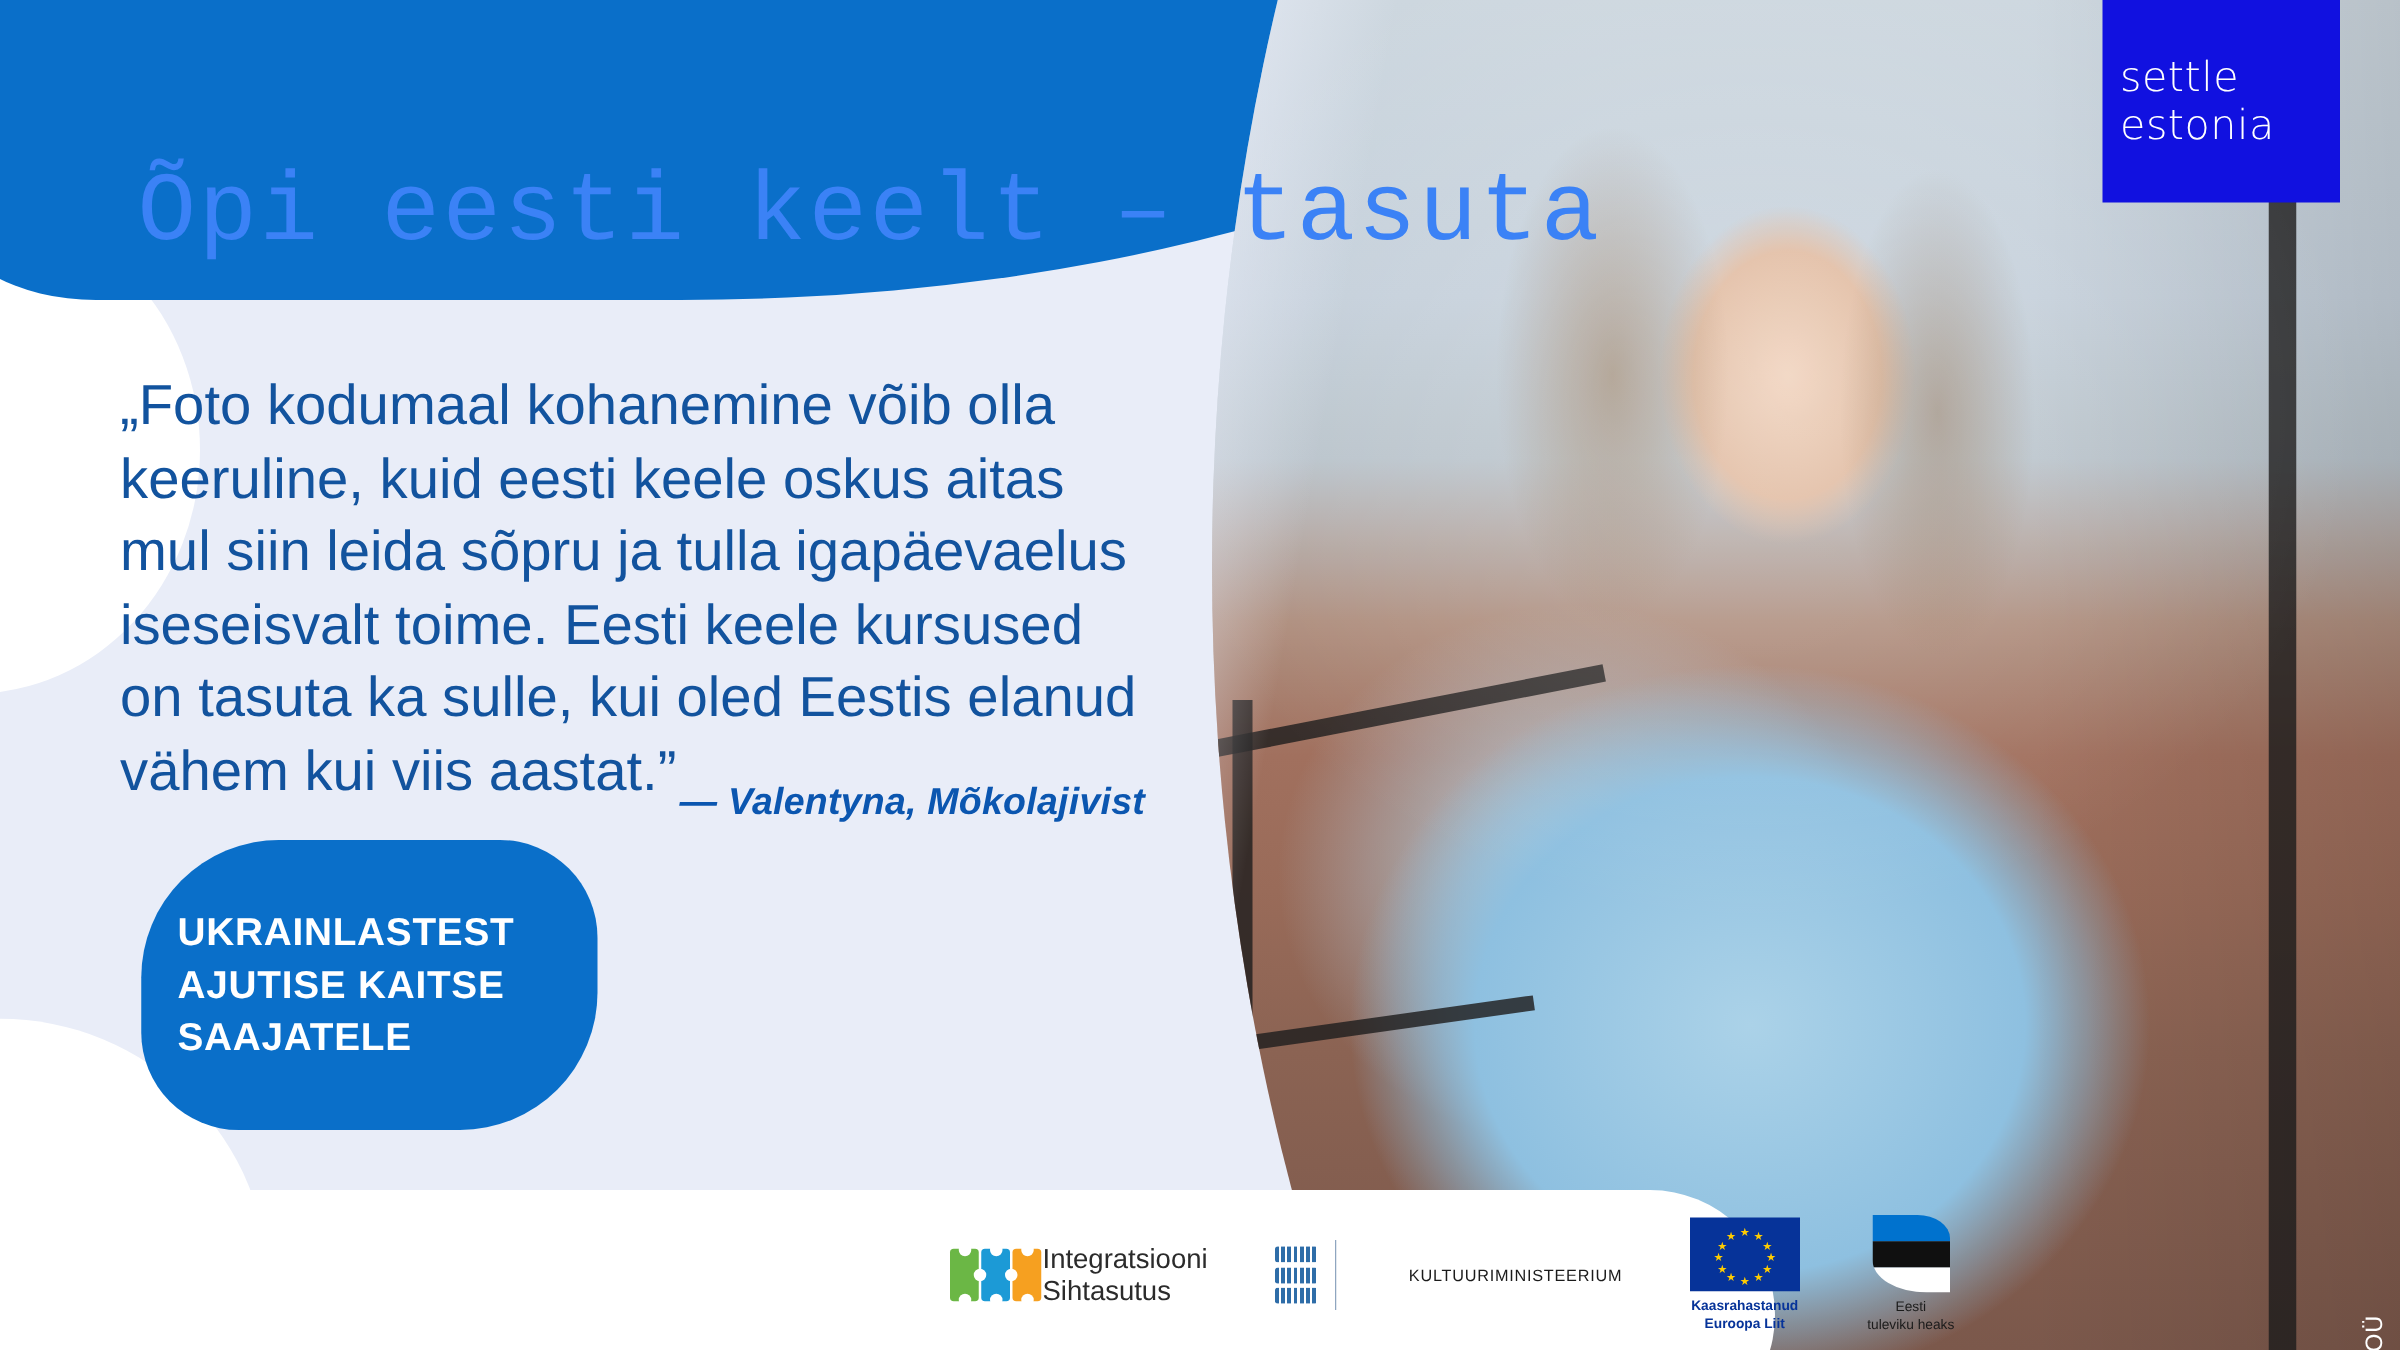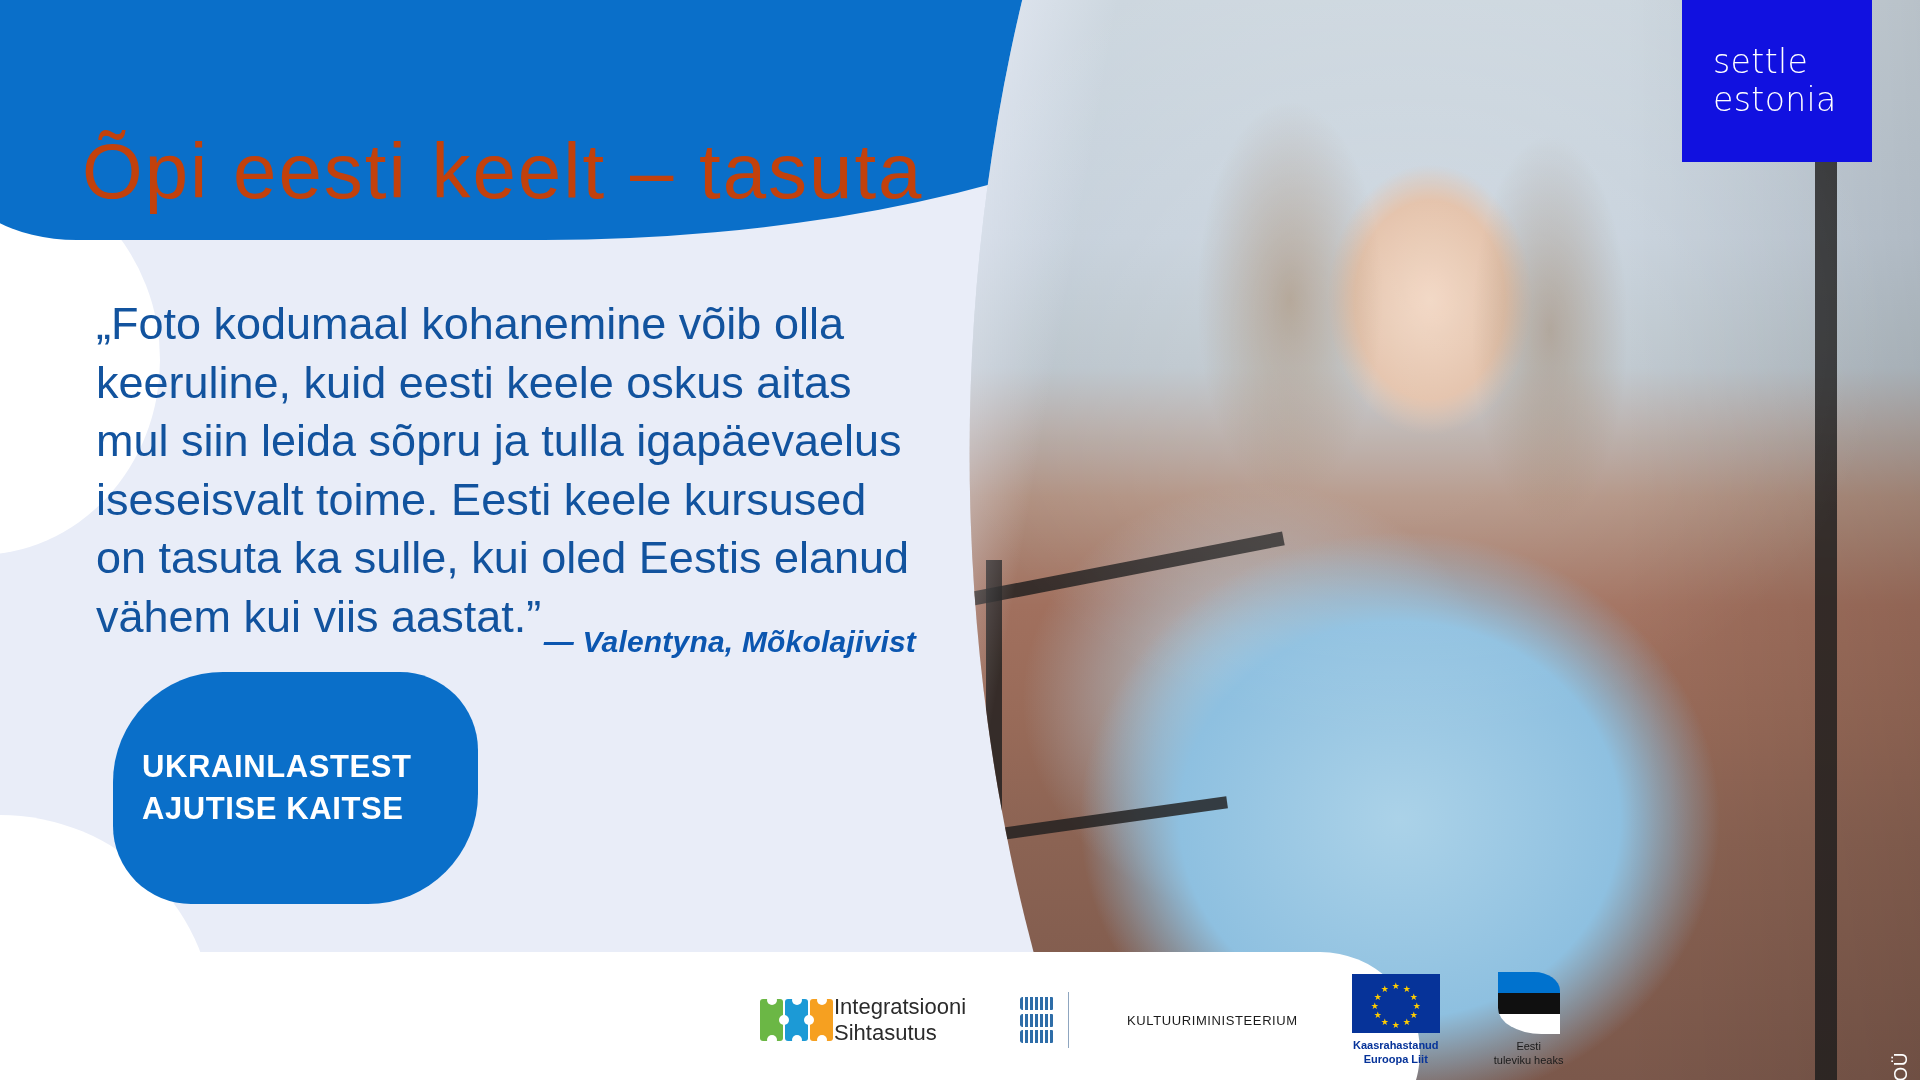--- a/index.html
+++ b/index.html
@@ -136,28 +136,28 @@
   
   .photo-feather {
     position: absolute;
     inset: 0;
     background: linear-gradient(100deg, rgba(233,237,248,0.98) 0%, rgba(233,237,248,0.55) 7%, rgba(233,237,248,0) 16%);
   }
 
   
   .headline {
     position: absolute;
-    left: 82px;
+    left: 110px;
     top: 132px;
-    font-family: Liberation Sans, sans-serif;
+    font-family: Liberation Mono, monospace;
     font-weight: 300;
     font-size: 78px;
     line-height: 1.0;
     letter-spacing: 2px;
-    color: #c2410c;
+    color: #3b82f6;
     white-space: nowrap;
   }
 
   
   .quote {
     position: absolute;
     left: 96px;
     top: 295px;
     width: 820px;
     font-family: "Liberation Sans Narrow", "Liberation Sans", sans-serif;
@@ -212,21 +212,21 @@
   .logo-box {
     position: absolute;
     right: 48px;
     top: 0;
     width: 190px;
     height: 162px;
     background: #1111E0;
     display: flex;
     flex-direction: column;
     justify-content: center;
-    padding-left: 31px;
+    padding-left: 14px;
     box-sizing: border-box;
   }
   .logo-line {
     color: #ffffff;
     font-family: "DejaVu Sans", sans-serif;
     font-weight: 300;
     font-size: 33px;
     line-height: 1.16;
     letter-spacing: 0.4px;
   }
@@ -378,20 +378,21 @@
     <p>on tasuta ka sulle, kui oled Eestis elanud</p>
     <p>vähem kui viis aastat.”</p>
   </div>
 
   <div class="attrib">— Valentyna, Mõkolajivist</div>
 
   <div class="badge">
     <div class="badge-text">
       <div>UKRAINLASTEST</div>
       <div>AJUTISE KAITSE</div>
+      <div>SAAJATELE</div>
     </div>
   </div>
 
   <div class="logo-box">
     <div class="logo-line">settle</div>
     <div class="logo-line">estonia</div>
   </div>
 
   <div class="footer"></div>
 

